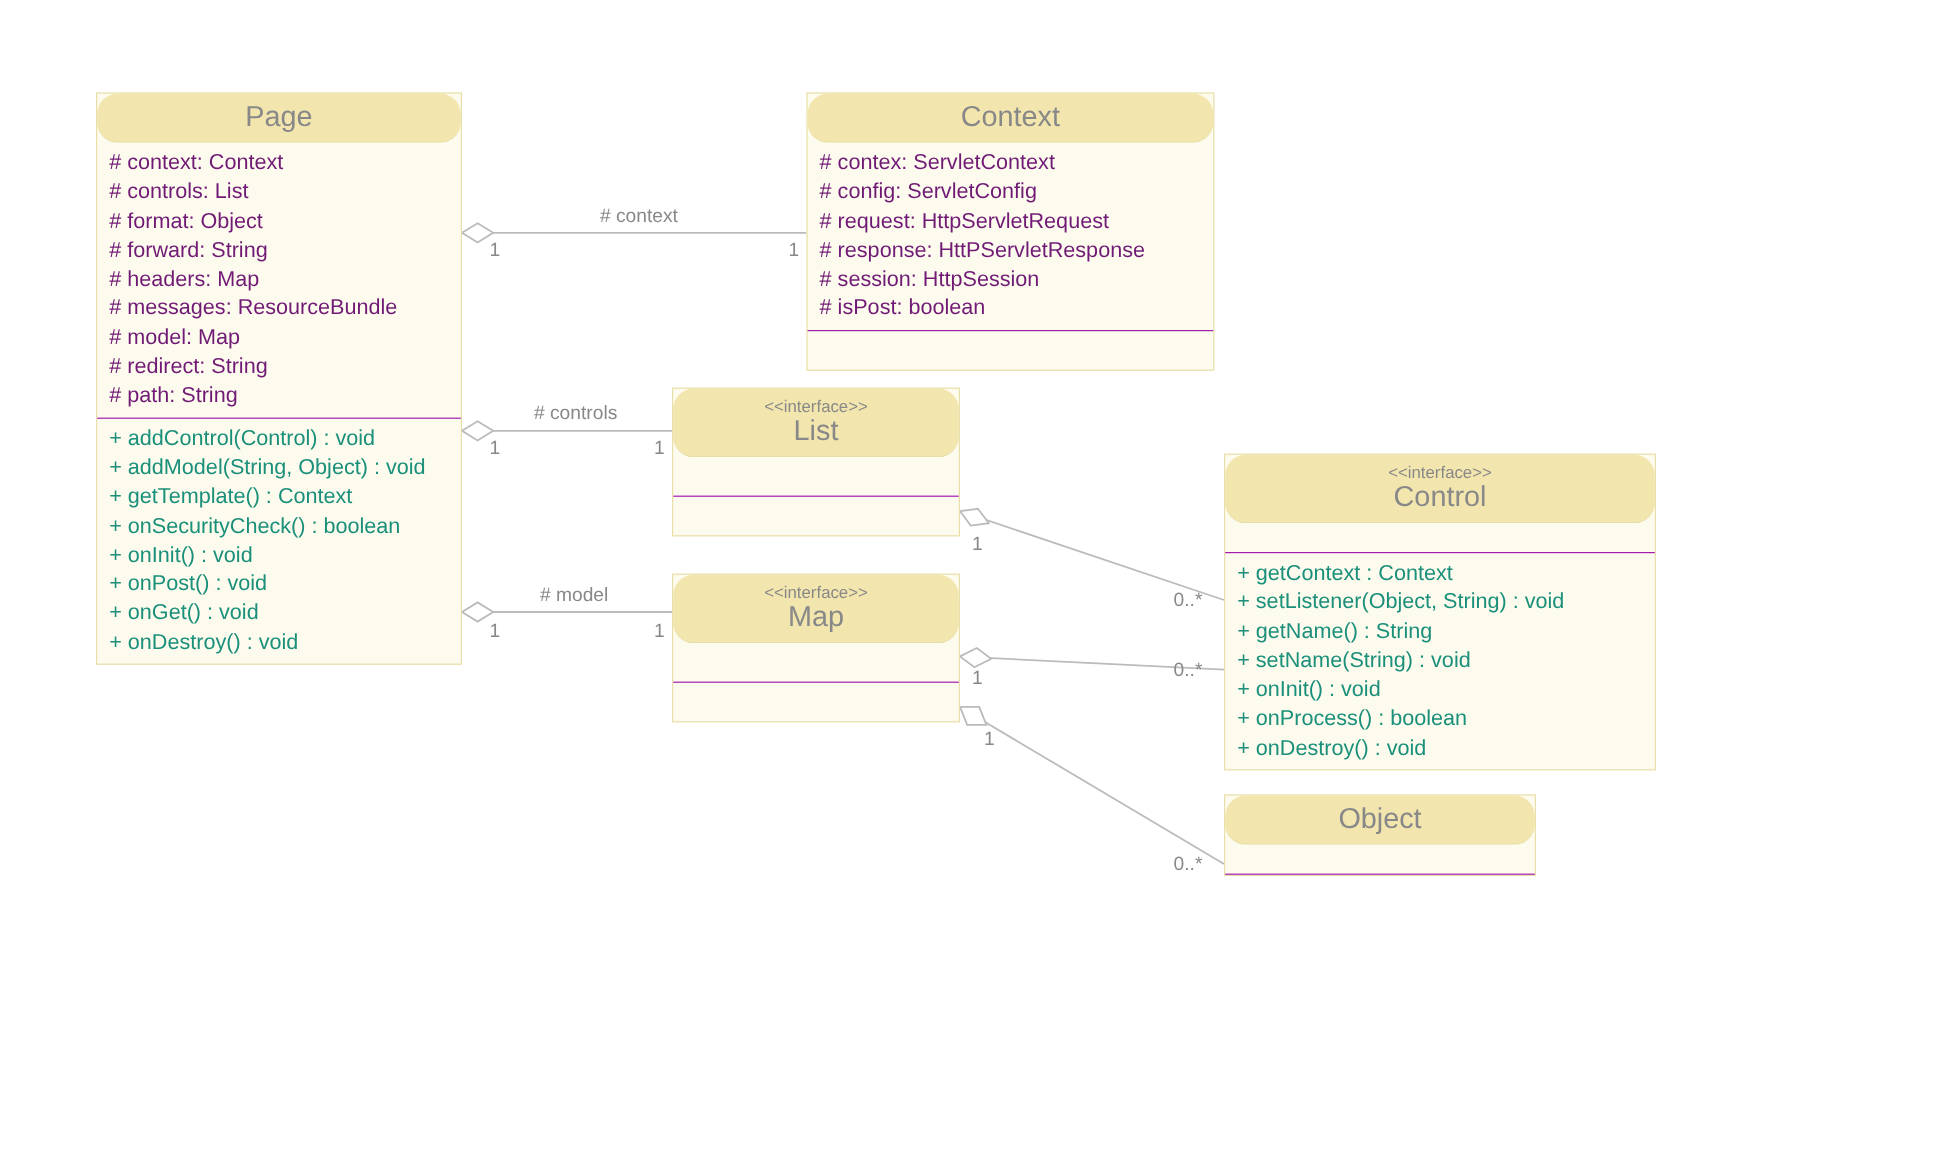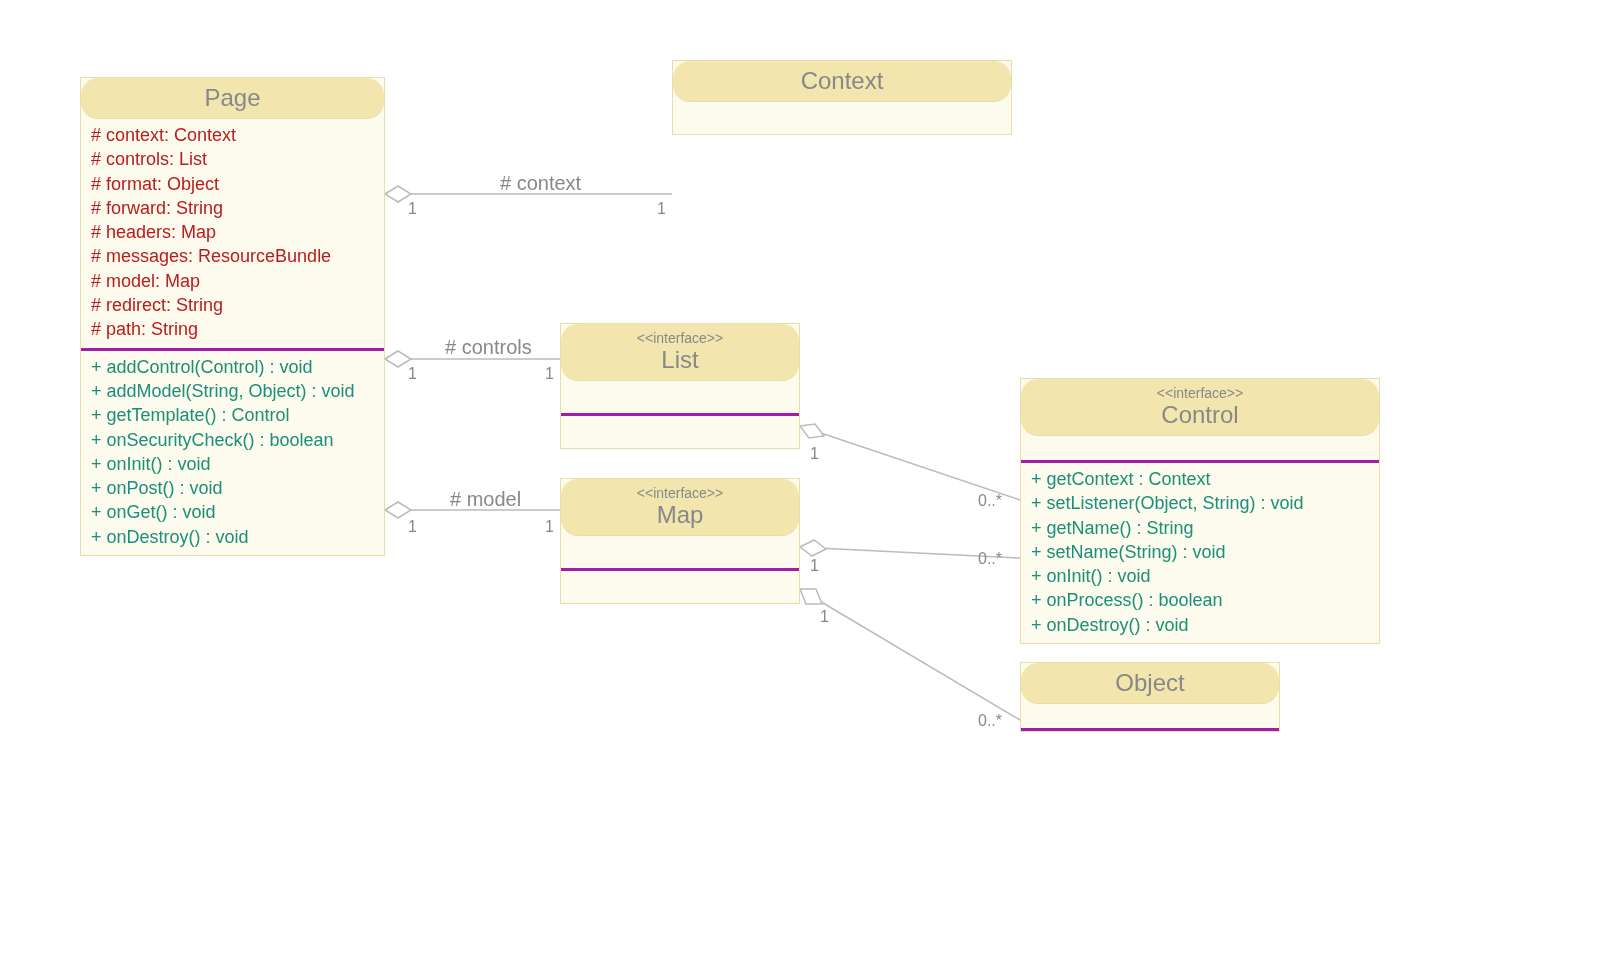--- a/index.html
+++ b/index.html
@@ -34,29 +34,29 @@
   .uml-title .stereo {
     display: block;
     font-size: 14px;
     color: #888;
   }
   .uml-section {
     padding: 4px 10px 6px 10px;
     font-size: 18px;
     line-height: 1.35;
   }
-  .uml-section.attrs { color: #b91c1c; border-bottom: 3px solid #a21caf; }
+  .uml-section.attrs { color: #701a75; border-bottom: 1px solid #a21caf; }
   .uml-section.ops   { color: #1a8f7a; }
   .uml-section.empty { height: 22px; }
   .uml-section div { white-space: nowrap; }
 
   .rel-label {
     position: absolute;
     color: #888;
-    font-size: 20px;
+    font-size: 16px;
   }
   .mult {
     position: absolute;
     color: #888;
     font-size: 16px;
   }
 
   svg.lines {
     position: absolute;
     left: 0; top: 0;
@@ -108,31 +108,39 @@
     <div># forward: String</div>
     <div># headers: Map</div>
     <div># messages: ResourceBundle</div>
     <div># model: Map</div>
     <div># redirect: String</div>
     <div># path: String</div>
   </div>
   <div class="uml-section ops">
     <div>+ addControl(Control) : void</div>
     <div>+ addModel(String, Object) : void</div>
-    <div>+ getTemplate() : Control</div>
+    <div>+ getTemplate() : Context</div>
     <div>+ onSecurityCheck() : boolean</div>
     <div>+ onInit() : void</div>
     <div>+ onPost() : void</div>
     <div>+ onGet() : void</div>
     <div>+ onDestroy() : void</div>
   </div>
 </div>
 
-<div class="uml-class" style="left:672px; top:60px; width:340px;">
+<div class="uml-class" style="left:672px; top:77px; width:340px;">
   <div class="uml-title">Context</div>
+  <div class="uml-section attrs">
+    <div># contex: ServletContext</div>
+    <div># config: ServletConfig</div>
+    <div># request: HttpServletRequest</div>
+    <div># response: HttPServletResponse</div>
+    <div># session: HttpSession</div>
+    <div># isPost: boolean</div>
+  </div>
   <div class="uml-section ops empty"></div>
 </div>
 
 <div class="uml-class" style="left:560px; top:323px; width:240px;">
   <div class="uml-title">
     <span class="stereo">&lt;&lt;interface&gt;&gt;</span>
     <span>List</span>
   </div>
   <div class="uml-section attrs empty"></div>
   <div class="uml-section ops empty"></div>

